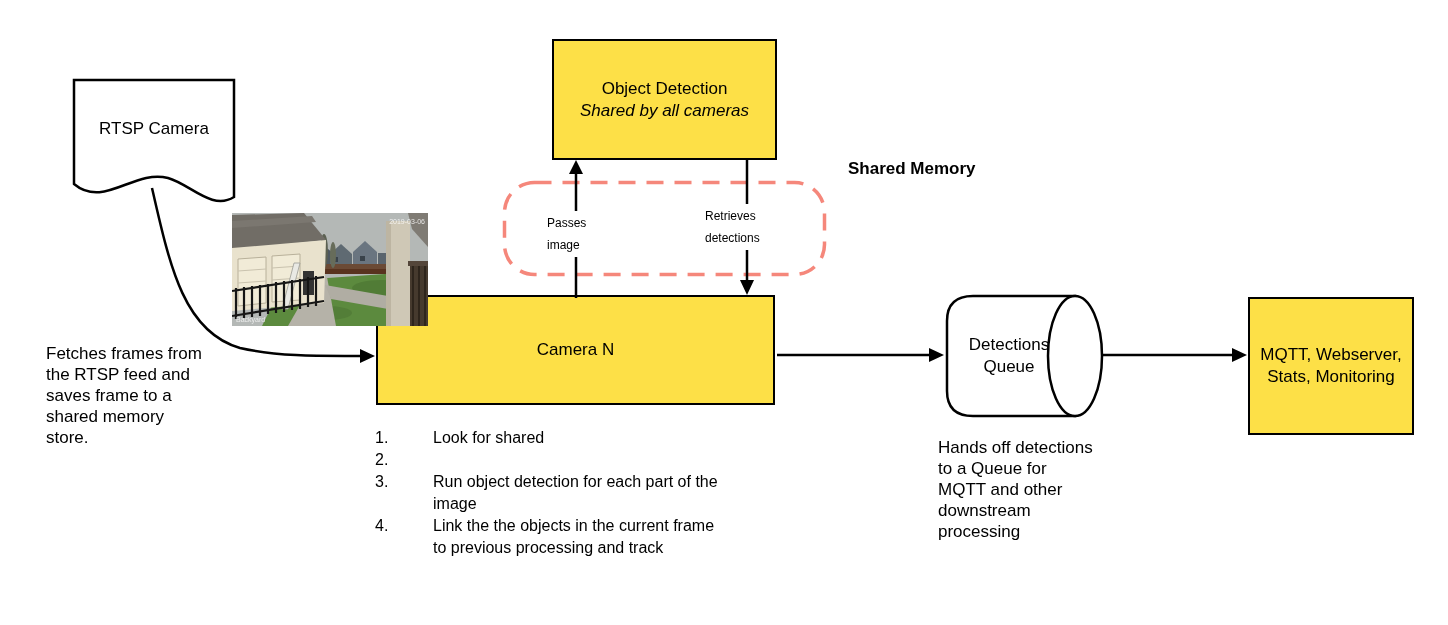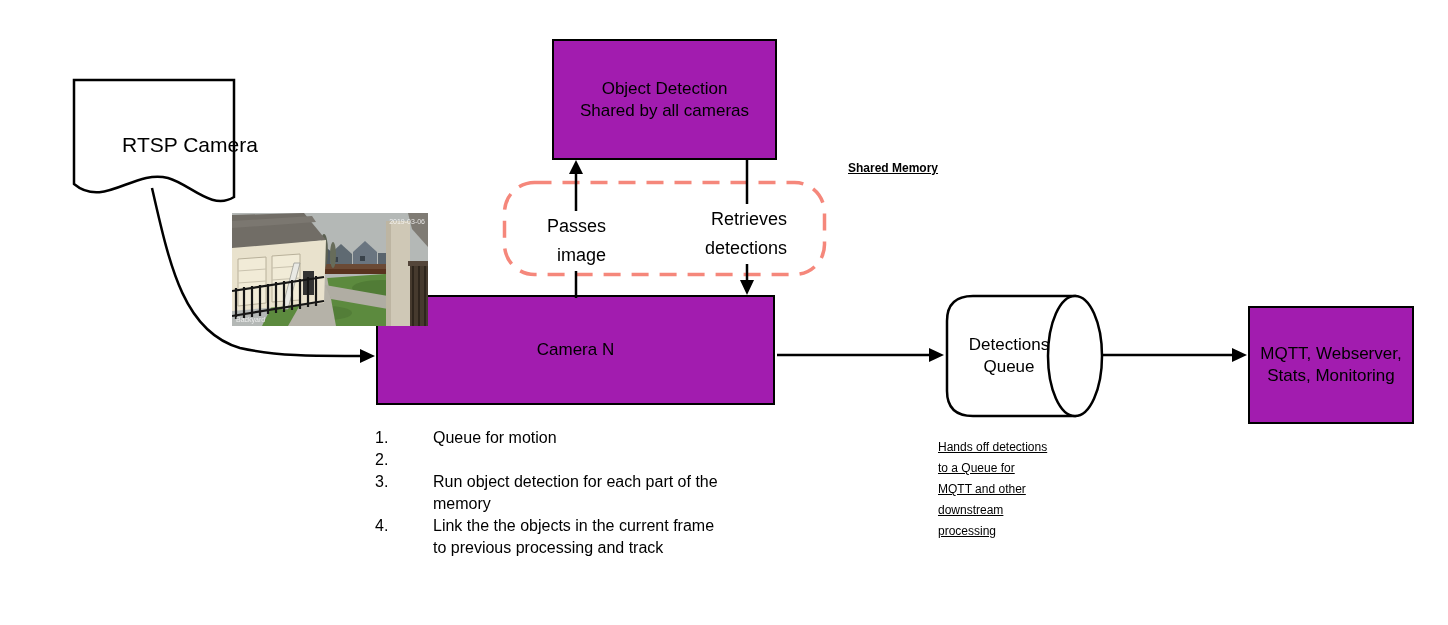--- a/index.html
+++ b/index.html
@@ -2,58 +2,63 @@
 <html><head>
 <meta charset="utf-8">
 <style>
   html,body{margin:0;padding:0;background:#ffffff;}
   .canvas{
     position:relative;width:1448px;height:625px;background:#ffffff;
     font-family:"Liberation Sans","DejaVu Sans",sans-serif;color:#000;overflow:hidden;
   }
   .abs{position:absolute;}
   .box{
-    position:absolute;background:#a21caf;border:2.5px solid #000;
+    position:absolute;background:#fde047;border:2.5px solid #000;
     display:flex;flex-direction:column;align-items:center;justify-content:center;
     text-align:center;font-size:17px;line-height:22px;box-sizing:border-box;
   }
   .pre{white-space:pre-line;}
-  .note{position:absolute;font-size:12px;line-height:21px;white-space:pre-line;text-decoration:underline;}
+  .note{position:absolute;font-size:17px;line-height:21px;white-space:pre-line;}
   .edge-label{
-    position:absolute;background:#ffffff;font-size:18px;line-height:29px;
-    white-space:pre-line;padding:1px 3px;z-index:4;text-align:right;
+    position:absolute;background:#ffffff;font-size:12px;line-height:22px;
+    white-space:pre-line;padding:1px 3px;z-index:4;
   }
   .steps{position:absolute;left:375px;top:427px;width:400px;font-size:16px;line-height:22px;}
   .step{display:flex;}
   .step .num{width:58px;flex:0 0 58px;}
   .step .txt{flex:1;white-space:pre-line;}
   svg{display:block;}
   .conn{position:absolute;z-index:2;}
   .lbl-layer{position:absolute;z-index:3;display:flex;align-items:center;justify-content:center;text-align:center;}
-  .italic{}
+  .italic{font-style:italic;}
   .bold{font-weight:bold;}
   .snapshot{position:absolute;left:232px;top:213px;width:196px;height:113px;z-index:5;}
 </style>
 </head>
 <body>
 
 <div class="canvas">
 
   <div class="abs" style="left:72px;top:78px;width:164px;height:128px;">
     <svg width="164" height="128" viewBox="0 0 164 128">
       <path d="M 2,2 L 162,2 L 162,119 C 140,133 118,106 96,100 C 62,91 32,131 2,106 Z" fill="#ffffff" stroke="#000000" stroke-width="2.5"></path>
     </svg>
-    <div class="abs" style="left:0;top:16px;width:164px;height:102px;display:flex;align-items:center;justify-content:center;font-size:21px;padding-left:36px;">RTSP Camera</div>
+    <div class="abs" style="left:0;top:0;width:164px;height:102px;display:flex;align-items:center;justify-content:center;font-size:17px;">RTSP Camera</div>
   </div>
 
   <svg class="conn" style="left:138px;top:182px;" width="250" height="186" viewBox="0 0 250 186">
     <path d="M 14,6 C 32,85 46,150 102,166 C 142,175 186,174 222,174" fill="none" stroke="#000000" stroke-width="2.5"></path>
     <polygon points="222,167 237,174 222,181" fill="#000000"></polygon>
   </svg>
 
+  <div class="note" style="left:46px;top:343px;width:200px;">Fetches frames from
+the RTSP feed and
+saves frame to a
+shared memory
+store.</div>
 
   <div class="box" style="left:552px;top:39px;width:225px;height:121px;">
     <span>Object Detection</span>
     <span class="italic">Shared by all cameras</span>
   </div>
 
   <svg class="conn" style="left:502px;top:180px;z-index:1;" width="325" height="97" viewBox="0 0 325 97">
     <rect x="2.5" y="2.5" width="320" height="92" rx="30" ry="30" fill="none" stroke="#f5877b" stroke-width="3.5" stroke-dasharray="17 11"></rect>
   </svg>
 
@@ -148,29 +153,29 @@
       <rect x="176" y="48" width="20" height="5" fill="#54463a"></rect>
 
       <text x="193" y="11" text-anchor="end" font-size="7" fill="#ffffff" opacity="0.8">2019-03-06</text>
       <text x="4" y="109" font-size="7" fill="#ffffff" opacity="0.75">Backyard</text>
     </svg>
   </div>
 
   <div class="steps">
     <div class="step">
       <span class="num">1.</span>
-      <span class="txt">Queue for motion</span>
+      <span class="txt">Look for shared</span>
     </div>
     <div class="step">
       <span class="num">2.</span>
     </div>
     <div class="step">
       <span class="num">3.</span>
       <span class="txt">Run object detection for each part of the
-memory</span>
+image</span>
     </div>
     <div class="step">
       <span class="num">4.</span>
       <span class="txt">Link the the objects in the current frame
 to previous processing and track</span>
     </div>
   </div>
 
   <svg class="conn" style="left:776px;top:345px;" width="172" height="20" viewBox="0 0 172 20">
     <line x1="1" y1="10" x2="153" y2="10" stroke="#000000" stroke-width="2.5"></line>
@@ -190,16 +195,16 @@
 to a Queue for
 MQTT and other
 downstream
 processing</div>
 
   <svg class="conn" style="left:1103px;top:345px;" width="148" height="20" viewBox="0 0 148 20">
     <line x1="0" y1="10" x2="129" y2="10" stroke="#000000" stroke-width="2.5"></line>
     <polygon points="129,3 129,17 144,10" fill="#000000"></polygon>
   </svg>
 
-  <div class="box pre" style="left:1248px;top:306px;width:166px;height:118px;">MQTT, Webserver,
+  <div class="box pre" style="left:1248px;top:297px;width:166px;height:138px;">MQTT, Webserver,
 Stats, Monitoring</div>
 
 </div>
 
 </body></html>

